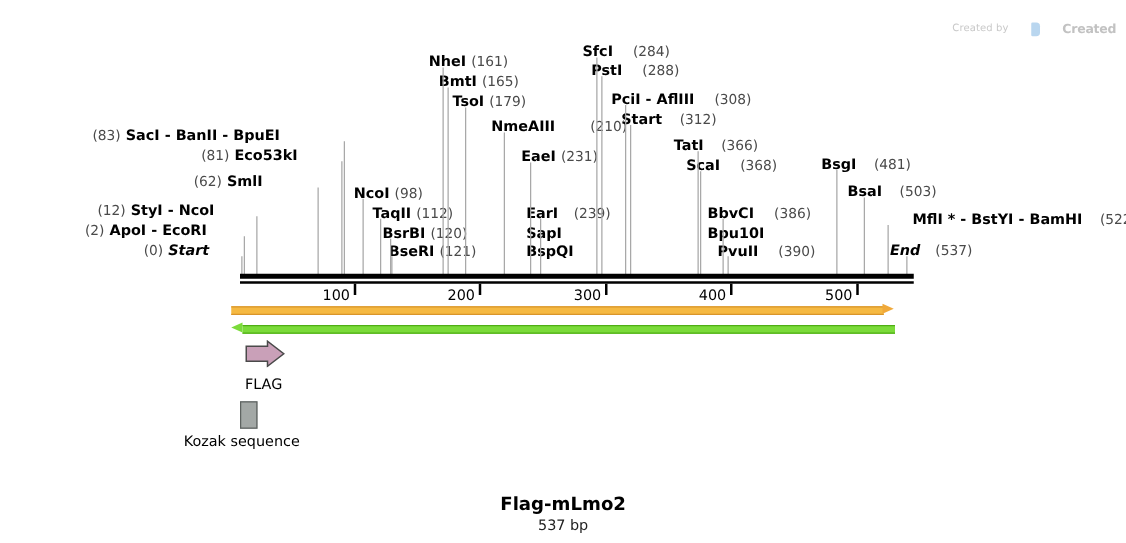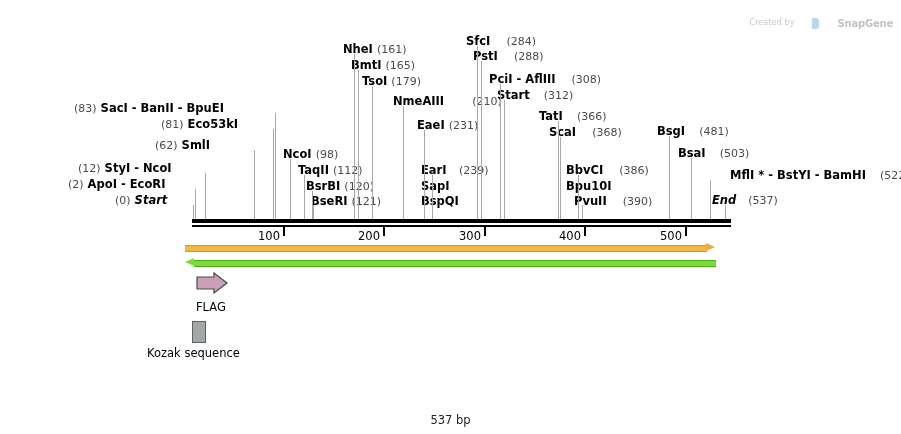--- a/index.html
+++ b/index.html
@@ -85,21 +85,21 @@
   }
 </style>
 </head>
 <body>
 
 <div id="map">
 
   <div class="watermark">
     <span>Created by</span>
     <span class="wm-logo"></span>
-    <span class="wm-name">SnapGene</span>
+    <span class="wm-name">Created</span>
   </div>
 
   <div class="lbl" style="left:74px;top:103px;">
     <span class="pos">(83)</span>
     <span>SacI</span><span class="sep"> - </span><span>BanII</span><span class="sep"> - </span><span>BpuEI</span>
   </div>
 
   <div class="lbl" style="left:161px;top:119px;">
     <span class="pos">(81)</span>
     <span>Eco53kI</span>
@@ -292,15 +292,16 @@
   <div class="feat-arrow" style="left:196px;top:272px;">
     <svg width="32" height="22" viewBox="0 0 32 22" aria-hidden="true">
       <polygon points="1,5 18,5 18,1 31,11 18,21 18,17 1,17" fill="#c9a0b8" stroke="#4a4a4a" stroke-width="1.2"></polygon>
     </svg>
   </div>
   <div class="feat-label" style="left:196px;top:300px;">FLAG</div>
 
   <div class="feat-box" style="left:192px;top:321px;width:12px;height:20px;"></div>
   <div class="feat-label" style="left:147px;top:346px;">Kozak sequence</div>
 
+  <div class="title" style="top:396px;">Flag-mLmo2</div>
   <div class="subtitle" style="top:413px;">537 bp</div>
 
 </div>
 
 </body></html>

